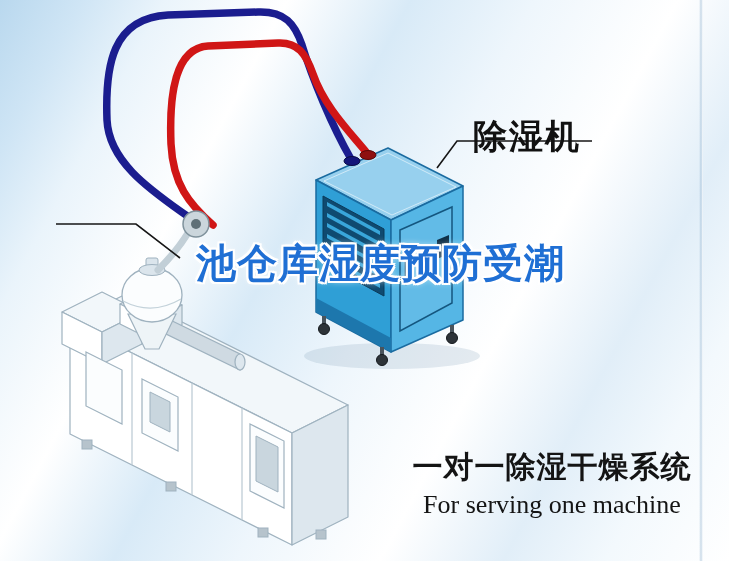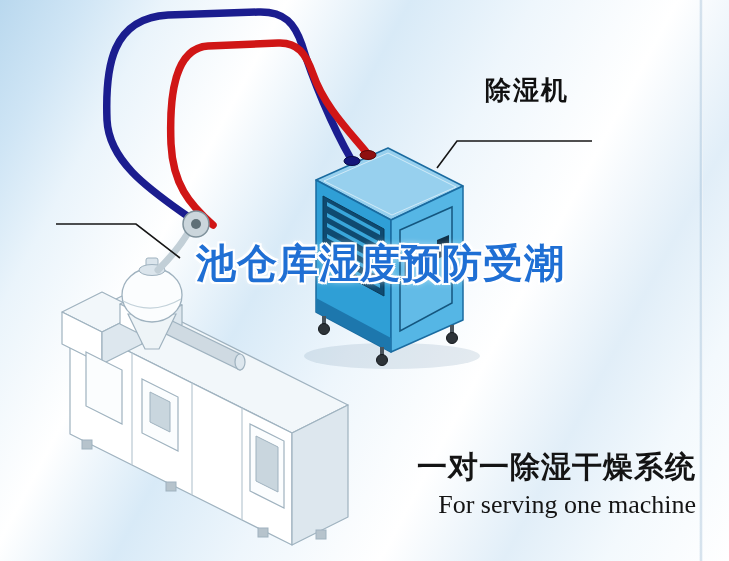--- a/index.html
+++ b/index.html
@@ -56,39 +56,39 @@
   .d-handle { stroke:#0e3f60; stroke-width:2.5; stroke-linecap:round; }
   .d-stem  { fill:#4a545c; }
   .d-wheel { fill:#2d3338; stroke:#14191d; stroke-width:1; }
   .d-socket-navy { fill:#14167a; stroke:#0a0b45; }
   .d-socket-red  { fill:#8f1010; stroke:#5c0808; }
 
   .leader { fill:none; stroke:#161616; stroke-width:1.6; }
 
   
   .label { position:absolute; text-align:center; color:var(--label_text,#111111); }
-  .label .cn { display:block; font-size:26px; font-weight:bold; letter-spacing:2px; line-height:1.1; }
+  .label .cn { display:block; font-size:34px; font-weight:bold; letter-spacing:2px; line-height:1.1;margin-top:42px; }
   .label .en { display:block; font-family:"Liberation Serif", serif; font-size:21px; line-height:1.25; margin-top:3px; }
 
   .dehu-label  { left:452px; top:76px;  width:150px; }
   .hopper-label{ left:50px;  top:166px; width:84px; }
 
   .headline {
     position:absolute; left:0; right:0; top:238px; text-align:center;
     color:var(--headline_blue,#1f6fd4); font-weight:bold;
     font-size:40px; line-height:1.28; letter-spacing:1px;
     text-shadow:
       -2px -2px 0 #fff, 2px -2px 0 #fff, -2px 2px 0 #fff, 2px 2px 0 #fff,
       -2px 0 0 #fff, 2px 0 0 #fff, 0 -2px 0 #fff, 0 2px 0 #fff,
       0 0 7px rgba(255,255,255,.95);
   }
   .headline .line { display:block; }
   .headline .line2 { transform:translateX(16px); }
 
-  .caption { position:absolute; left:408px; top:450px; width:288px; text-align:right; color:#141414; }
+  .caption { position:absolute; left:408px; top:450px; width:288px; text-align:center; color:#141414; }
   .caption .cn { display:block; font-size:30px; font-weight:bold; letter-spacing:1px; line-height:1.1; }
   .caption .en { display:block; font-family:"Liberation Serif", serif; font-size:26px; margin-top:7px; }
 </style>
 </head>
 <body>
 
 <div class="stage">
 
   <svg class="art" viewBox="0 0 729 561" aria-hidden="true">
 

